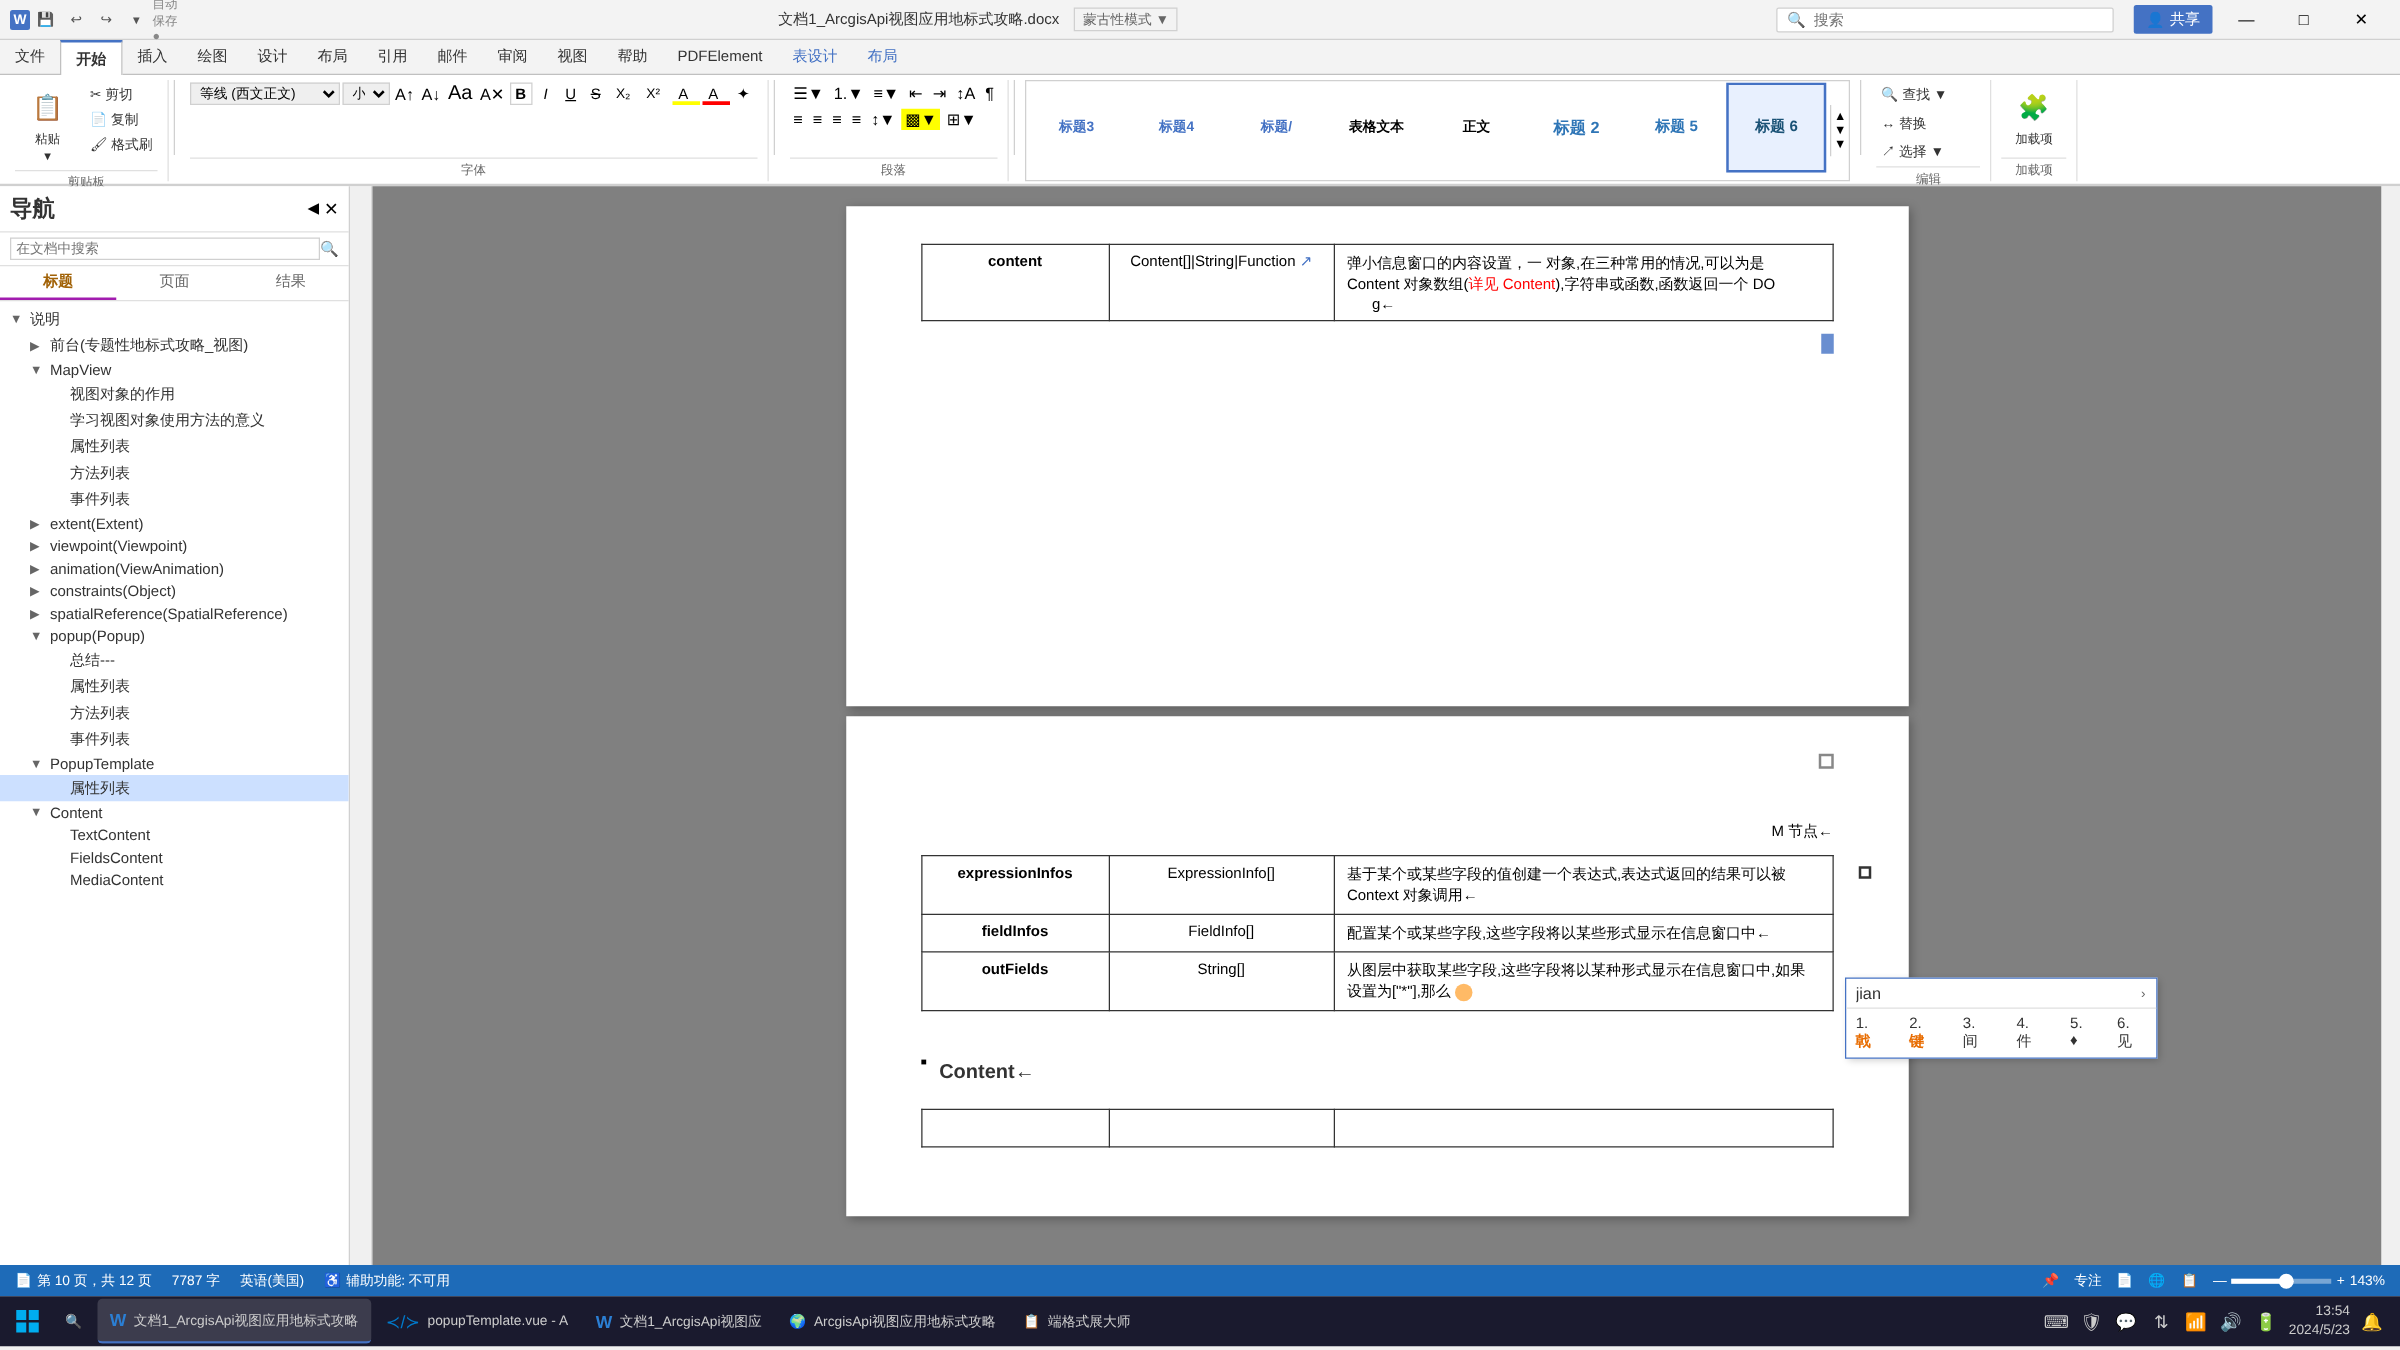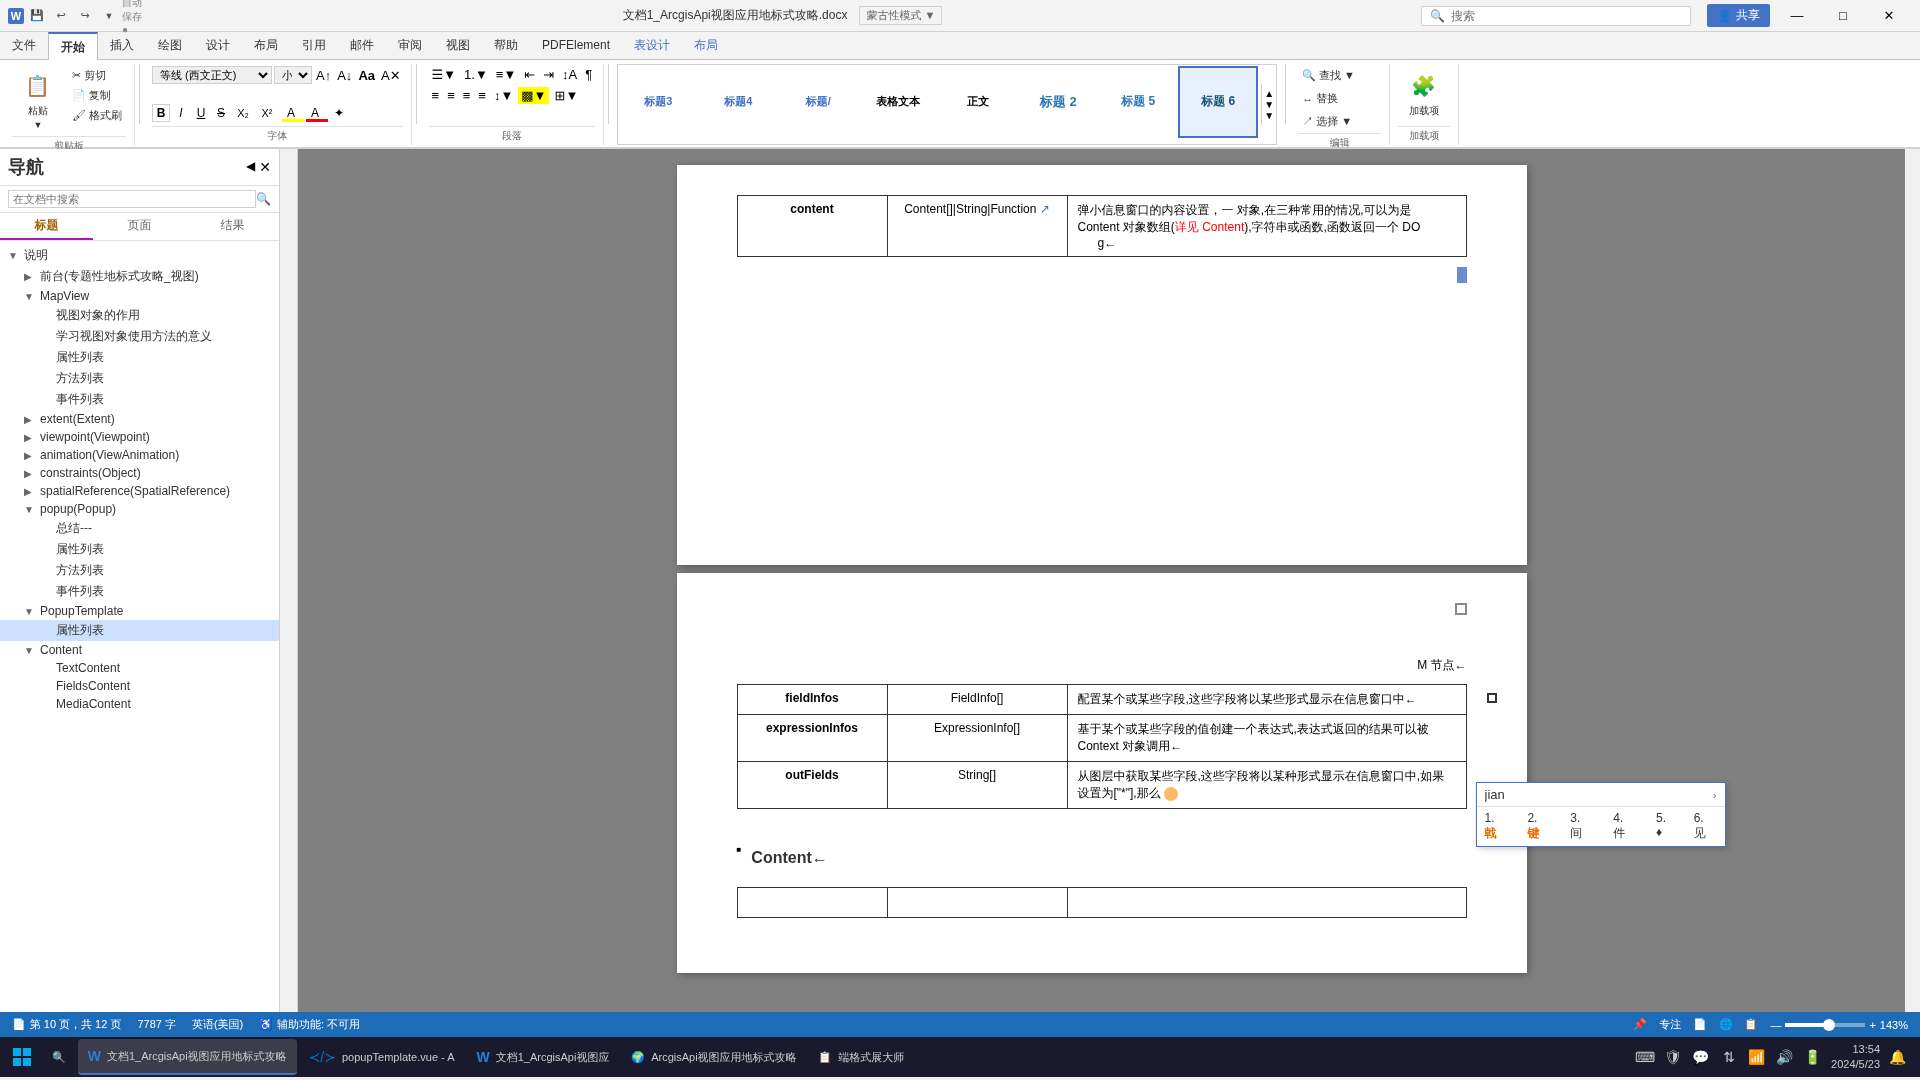--- a/index.html
+++ b/index.html
@@ -226,31 +226,31 @@
           <div class="small-btn">📄 复制</div>
           <div class="small-btn">🖌 格式刷</div>
         </div>
       </div>
       <div class="ribbon-group-label">剪贴板</div>
     </div>
 
     <div class="divider-v"></div>
 
     <div class="ribbon-group" style="min-width:200px;">
-      <div class="ribbon-group-content" style="flex-direction:column;gap:2px;justify-content:space-between;">
+      <div class="ribbon-group-content" style="flex-direction:row;gap:2px;">
         <div class="format-row">
           <select class="font-select">
             <option>等线 (西文正文)</option>
           </select>
           <select class="font-size-select">
             <option>小五</option>
           </select>
           <span style="font-size:13px;cursor:pointer;padding:0 2px;">A↑</span>
           <span style="font-size:13px;cursor:pointer;padding:0 2px;">A↓</span>
-          <span style="font-size:13px;cursor:pointer;padding:0 2px;font-weight:bold;">Aa</span>
+          <span style="font-size:16px;cursor:pointer;padding:0 2px;">Aa</span>
           <span style="font-size:13px;cursor:pointer;padding:0 2px;">A✕</span>
         </div>
         <div class="format-row">
           <span style="font-weight:bold;width:18px;height:18px;display:flex;align-items:center;justify-content:center;cursor:pointer;border:1px solid #d0d0d0;">B</span>
           <span style="font-style:italic;width:18px;height:18px;display:flex;align-items:center;justify-content:center;cursor:pointer;border:1px solid transparent;">I</span>
           <span style="text-decoration:underline;width:18px;height:18px;display:flex;align-items:center;justify-content:center;cursor:pointer;">U</span>
           <span style="text-decoration:line-through;width:18px;height:18px;display:flex;align-items:center;justify-content:center;cursor:pointer;">S</span>
           <span style="font-size:11px;width:22px;height:18px;display:flex;align-items:center;justify-content:center;cursor:pointer;">X₂</span>
           <span style="font-size:11px;width:22px;height:18px;display:flex;align-items:center;justify-content:center;cursor:pointer;">X²</span>
           <span style="width:22px;height:18px;display:flex;align-items:center;justify-content:center;cursor:pointer;position:relative;">
@@ -496,28 +496,28 @@
     <div class="doc-page">
 
       <div style="display:flex;justify-content:flex-end;margin-bottom:10px;margin-top:44px;">
         <span style="font-size:12px;">M 节点←</span>
         <div style="position:absolute;right:60px;top:30px;width:12px;height:12px;border:2px solid #888;"></div>
       </div>
 
       <table class="doc-table">
         <tbody>
             <tr>
+          <td>expressionInfos</td>
+          <td>ExpressionInfo[]</td>
+          <td>基于某个或某些字段的值创建一个表达式,表达式返回的结果可以被 Context 对象调用←</td>
+        </tr>
+        <tr>
           <td>fieldInfos</td>
           <td>FieldInfo[]</td>
           <td>配置某个或某些字段,这些字段将以某些形式显示在信息窗口中←</td>
-        </tr>
-        <tr>
-          <td>expressionInfos</td>
-          <td>ExpressionInfo[]</td>
-          <td>基于某个或某些字段的值创建一个表达式,表达式返回的结果可以被 Context 对象调用←</td>
         </tr>
         <tr>
           <td>outFields</td>
           <td>String[]</td>
           <td style="position:relative;">
             从图层中获取某些字段,这些字段将以某种形式显示在信息窗口中,如果设置为["*"],那么 
             <span class="orange-circle"></span>
 
             
             <div class="autocomplete-popup" style="position:absolute;right:-260px;top:20px;z-index:200;">

